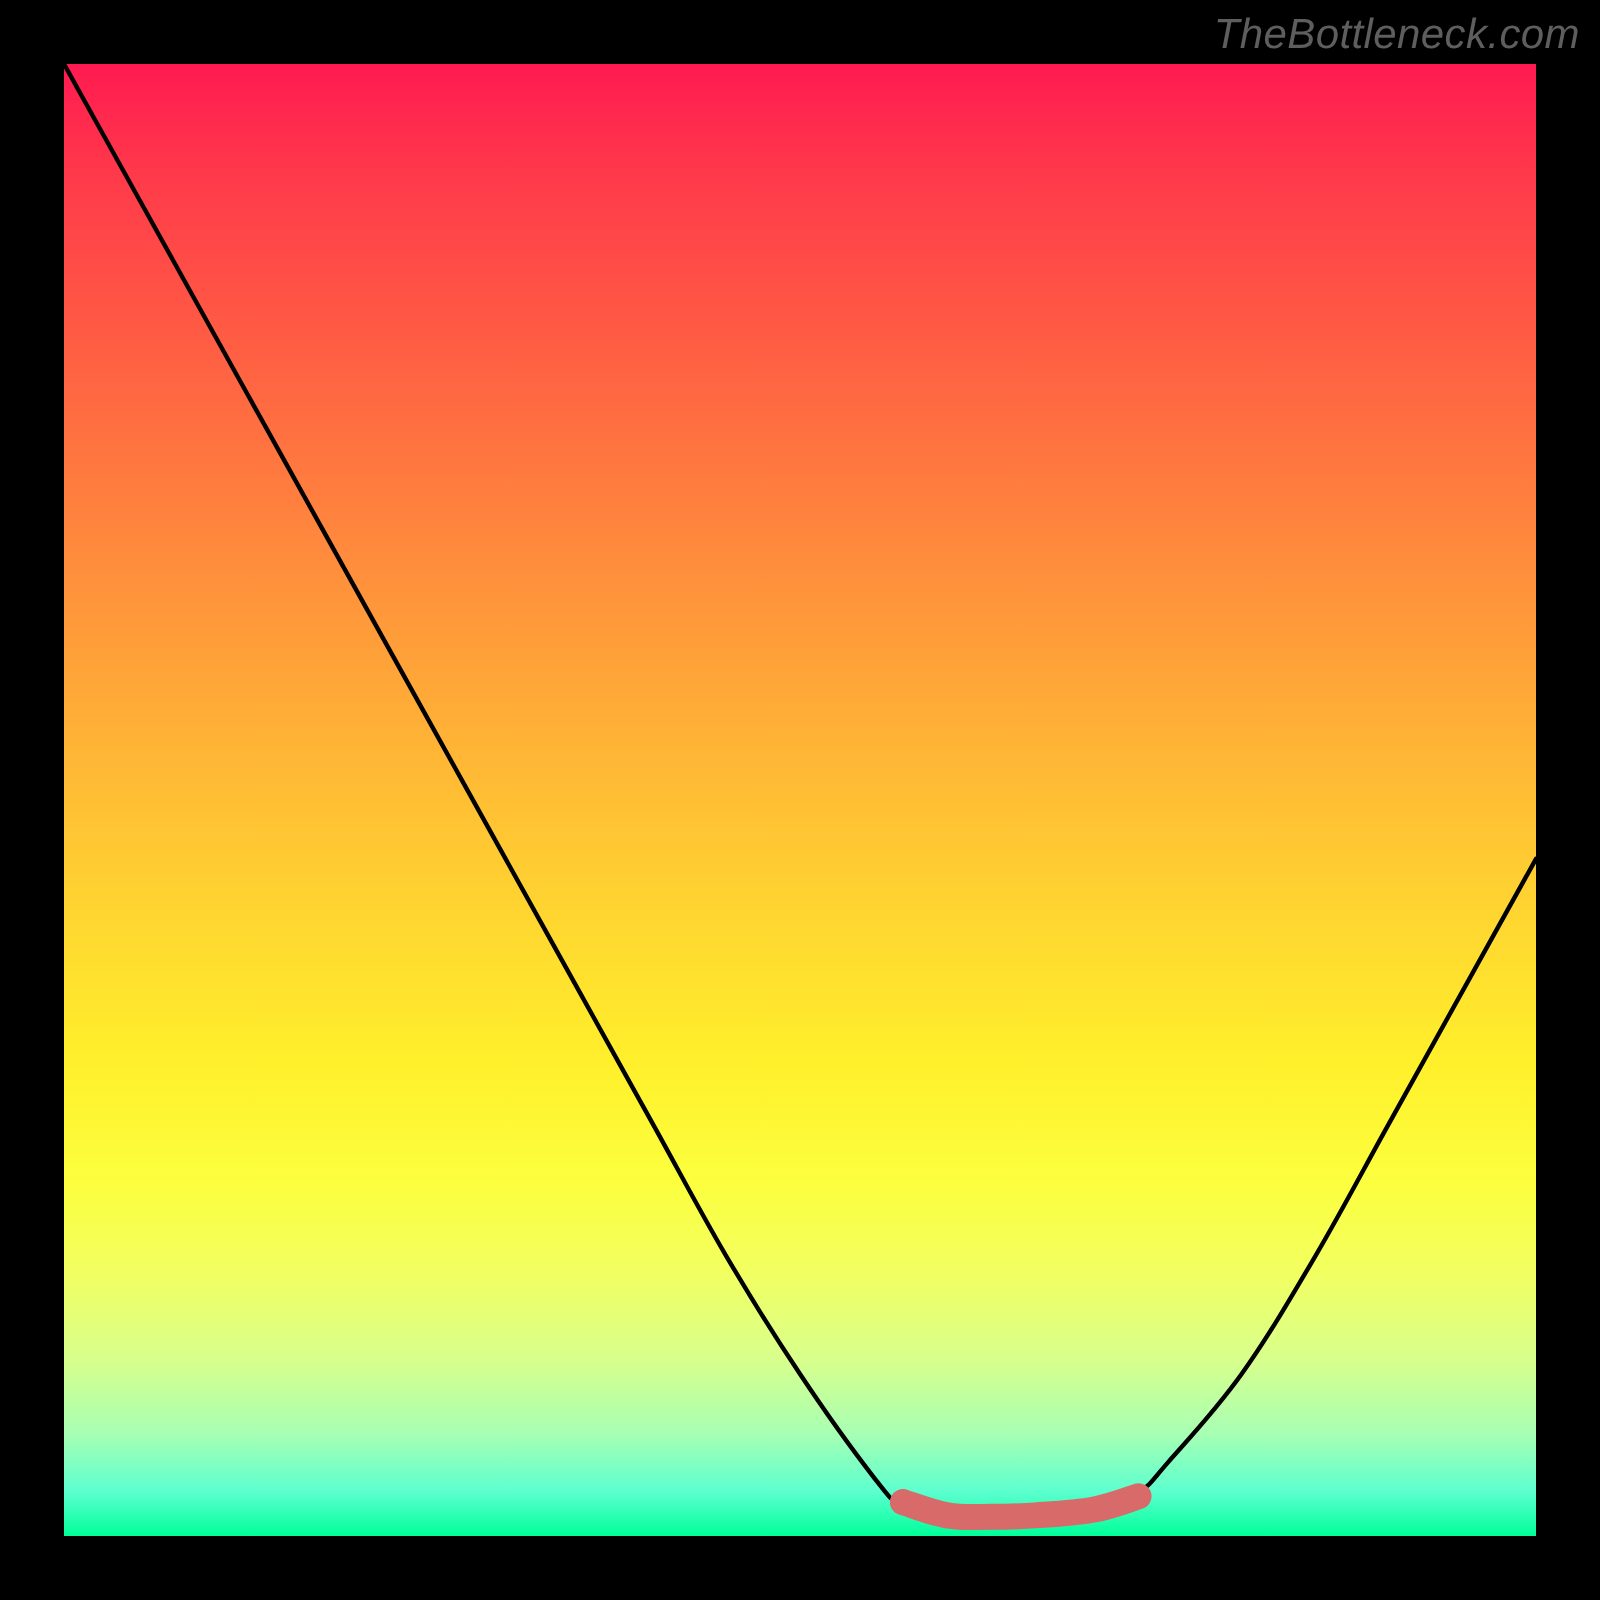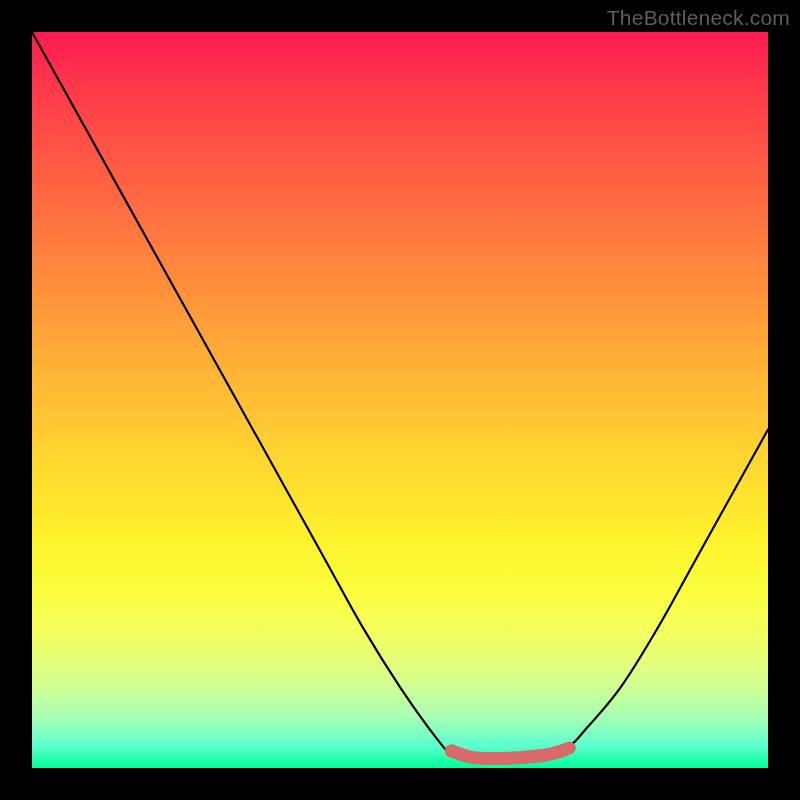--- a/index.html
+++ b/index.html
@@ -11,20 +11,21 @@
     overflow: hidden;
     font-family: Arial, Helvetica, sans-serif;
   }
   .frame {
     position: absolute;
     left: 0;
     top: 0;
     width: 800px;
     height: 800px;
     background: #000;
+    font-style: italic;
   }
   .plot {
     position: absolute;
     left: 32px;
     top: 32px;
     width: 736px;
     height: 736px;
     background: linear-gradient(to bottom,
       #ff1a51 0%,
       #ff3b4a 8%,

